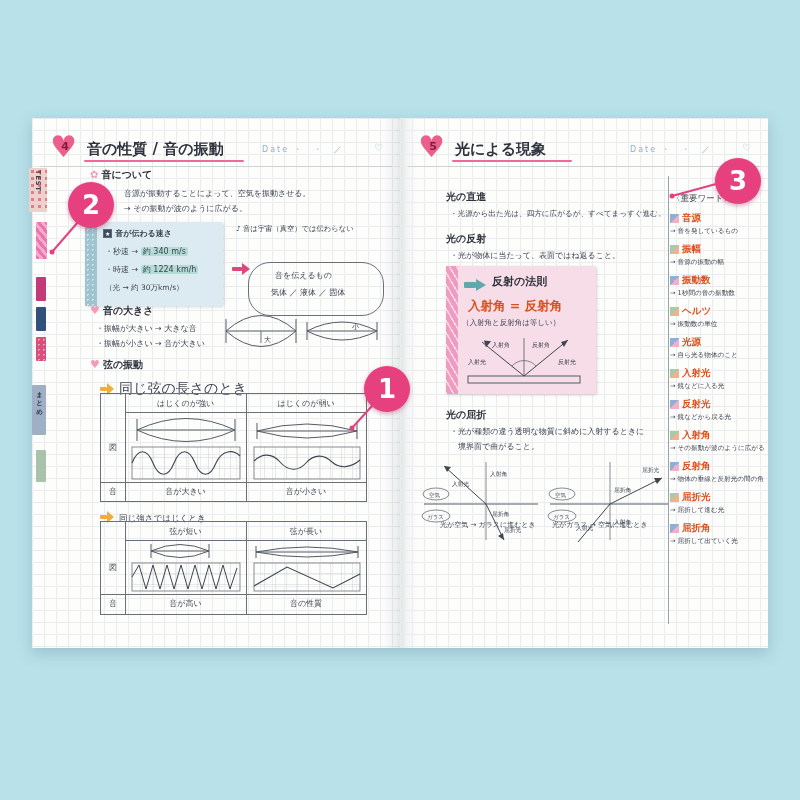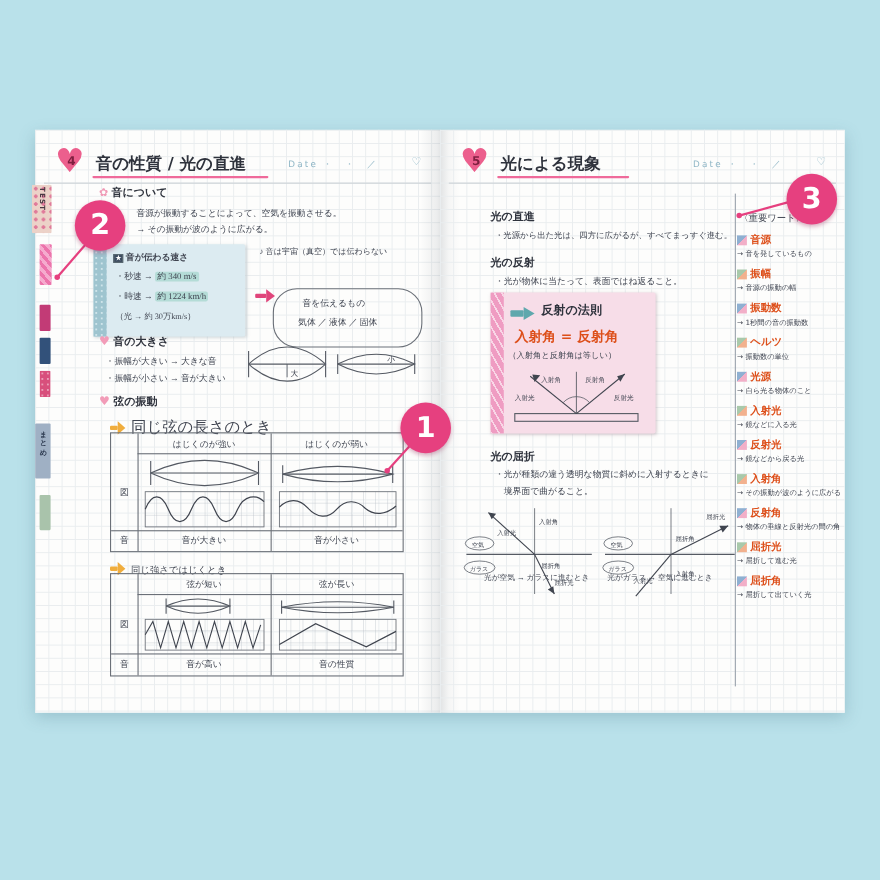--- a/index.html
+++ b/index.html
@@ -25,21 +25,21 @@
   
   .heart-badge{position:absolute;width:30px;height:28px;}
   .heart-badge .h{position:absolute;left:0;top:-6px;font-size:30px;color:#ec5f8d;line-height:30px;}
   .heart-badge .n{position:absolute;left:0;top:2px;width:30px;text-align:center;
     font-size:11px;font-weight:bold;color:#7e1f3f;}
   .page-title{position:absolute;font-size:15px;font-weight:bold;color:#2f333d;}
   .title-underline{position:absolute;height:2px;background:#ef6a9a;border-radius:2px;}
   .date-row{position:absolute;font-size:8px;color:#8fb6c6;letter-spacing:2px;}
   .fav{position:absolute;font-size:10px;color:#9fc2cf;}
   
-  .hw{color:#3f4450;font-size:8px;line-height:1.5;white-space:nowrap;font-family:Liberation Serif, serif;}
+  .hw{color:#3f4450;font-size:8px;line-height:1.5;white-space:nowrap;}
   .sec-head{font-size:10px;font-weight:bold;color:#2f333d;white-space:nowrap;}
   .heart-ico{color:#f29cb8;font-size:11px;margin-right:3px;}
   .flower-ico{color:#f09ab6;font-size:10px;margin-right:3px;}
   .hl{background:rgba(140,205,190,.5);padding:0 2px;border-radius:2px;}
   
   .arrow{display:inline-block;position:relative;height:12px;}
   .arrow .bar{position:absolute;left:0;top:4px;height:4px;border-radius:1px;}
   .arrow .tip{position:absolute;top:0;width:0;height:0;border-top:6px solid transparent;
     border-bottom:6px solid transparent;}
   
@@ -87,21 +87,21 @@
 
   <div class="notebook">
 
     <div class="page page-left">
       <div class="toprule"></div>
 
       <div class="heart-badge abs" style="left:18px;top:20px">
         <span class="h">♥</span>
         <span class="n">4</span>
       </div>
-      <div class="page-title abs" style="left:55px;top:22px">音の性質 / 光の直進</div>
+      <div class="page-title abs" style="left:55px;top:22px">音の性質 / 音の振動</div>
       <div class="title-underline abs" style="left:52px;top:42px;width:160px"></div>
       <div class="date-row abs" style="left:230px;top:26px">
         <span>Date</span>
         <span>・　・　／</span>
       </div>
       <div class="fav abs" style="left:342px;top:24px">♡</div>
 
       
       <div class="sec-head abs" style="left:58px;top:50px">
         <span class="flower-ico">✿</span><span>音について</span>

